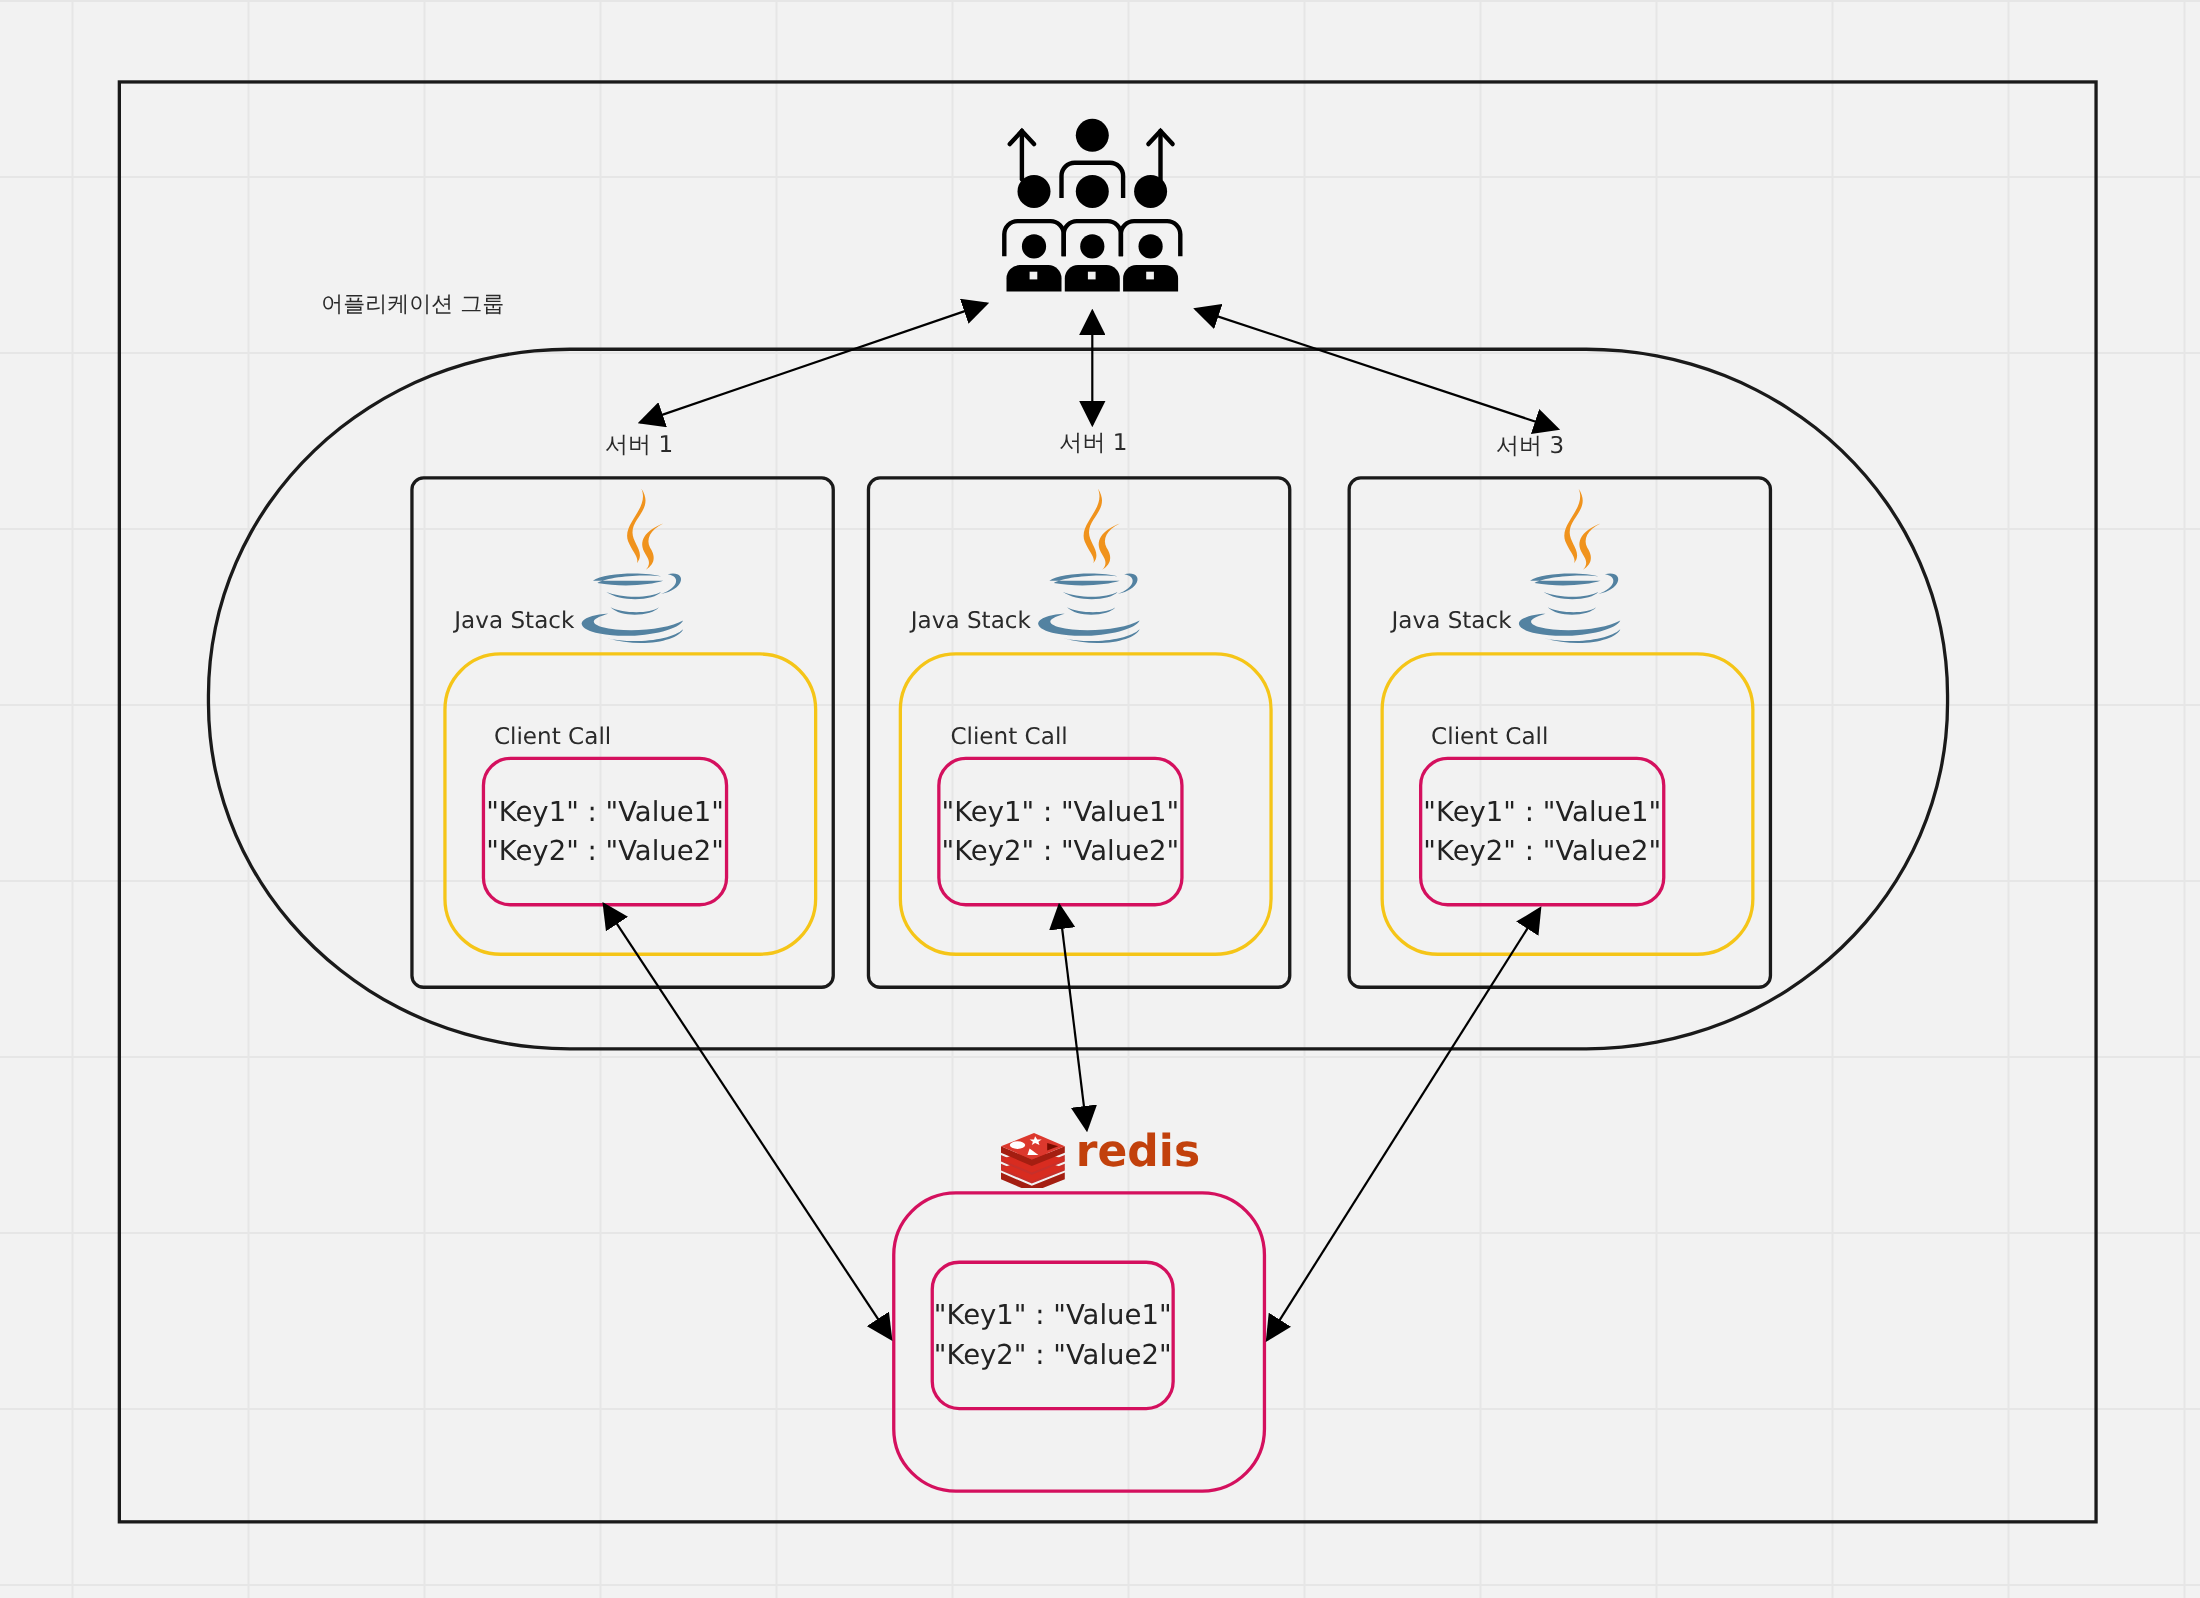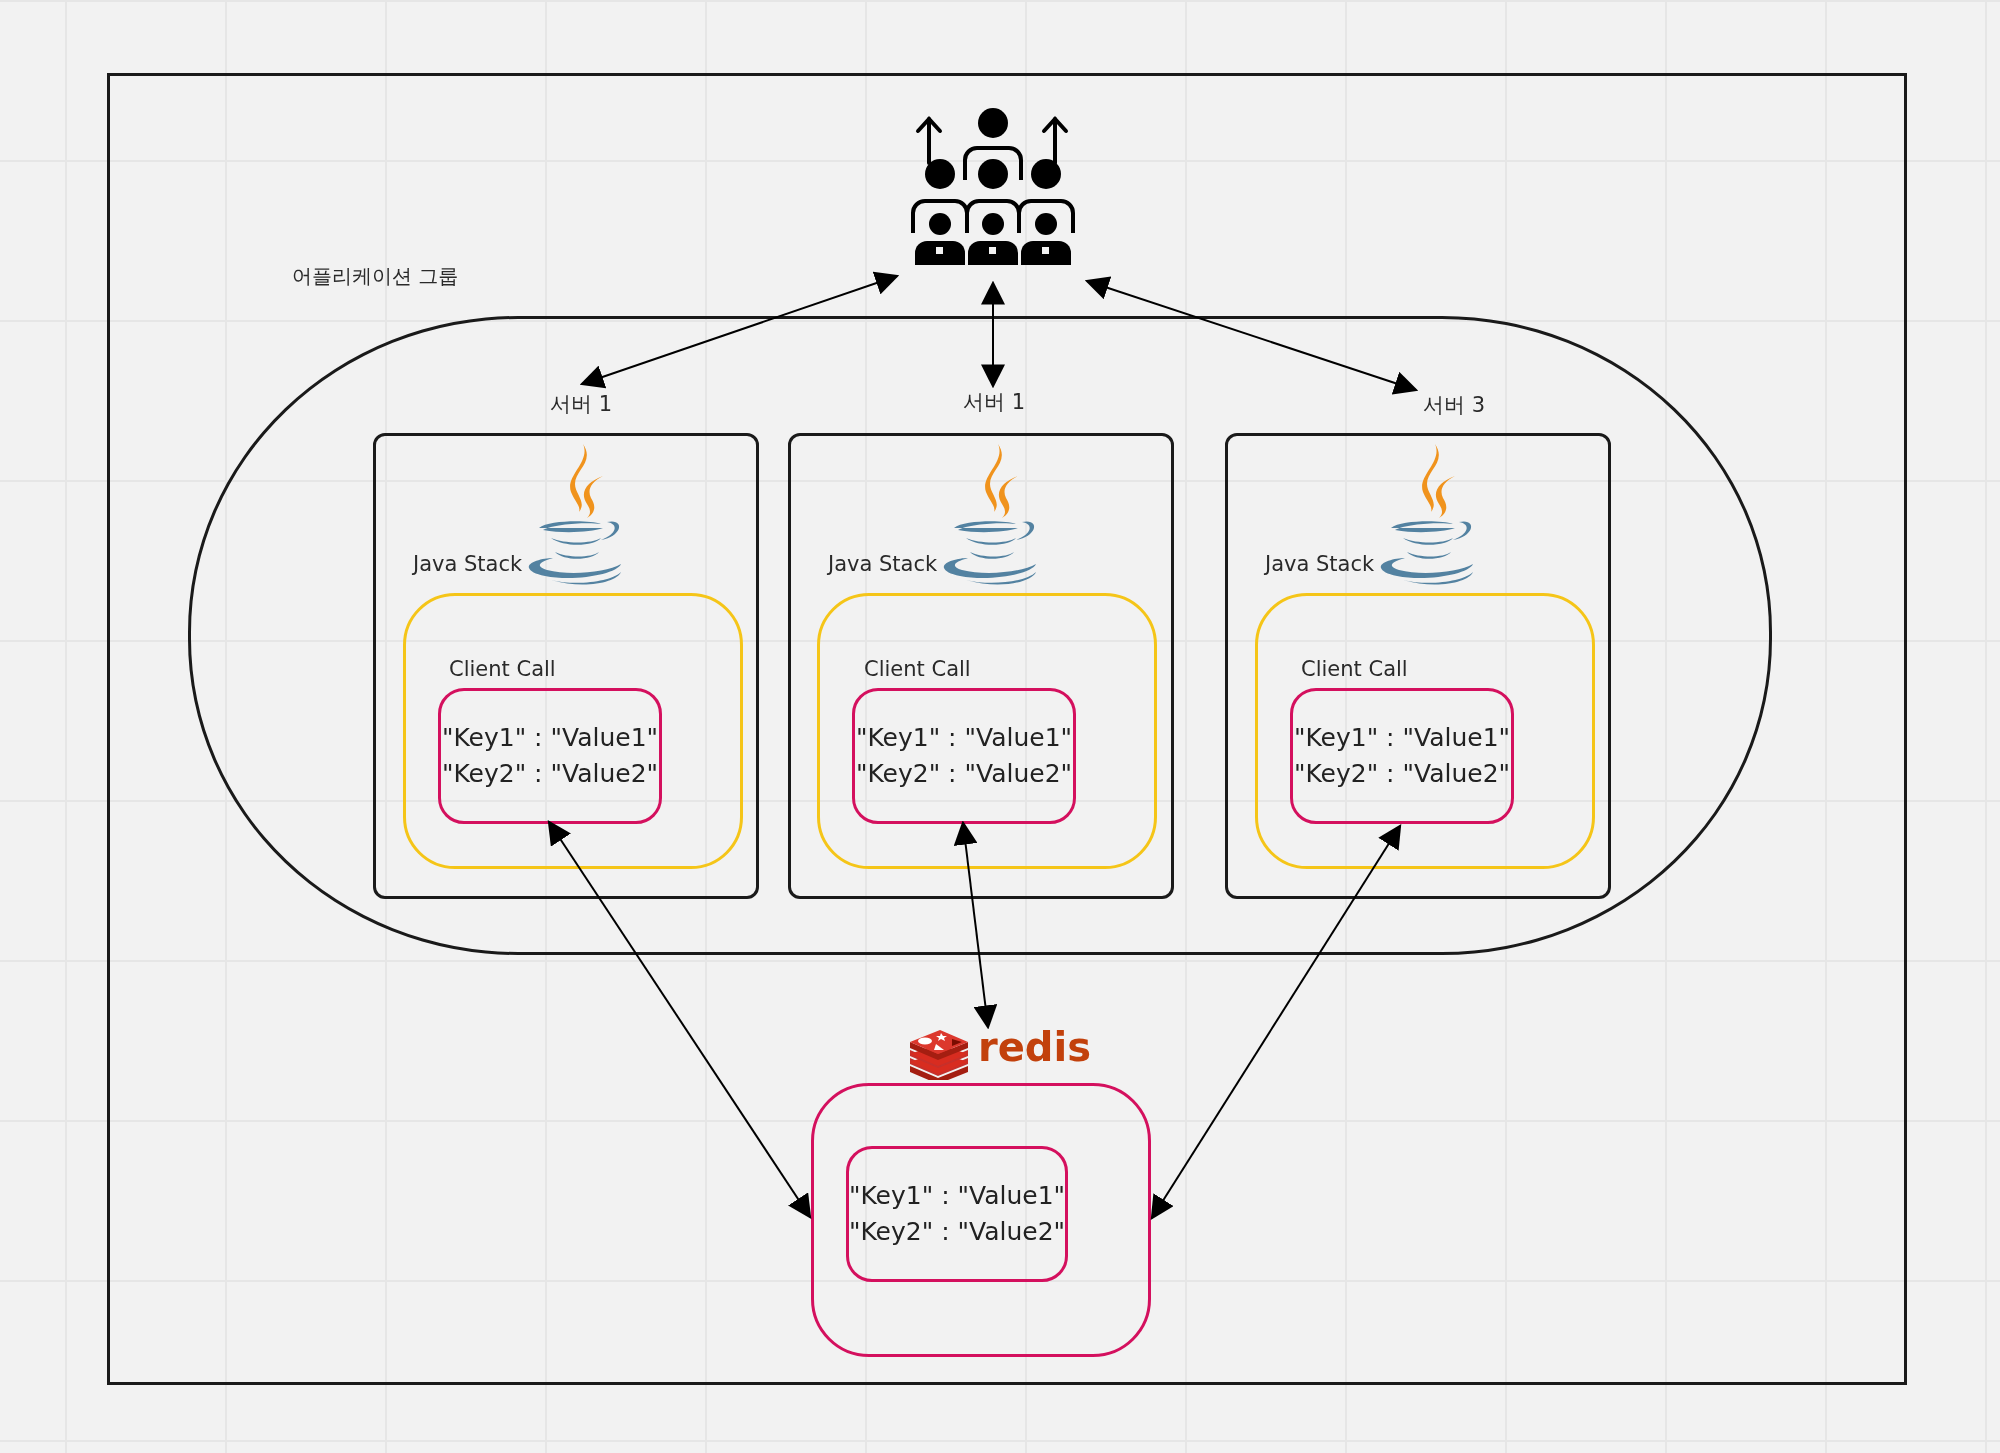--- a/index.html
+++ b/index.html
@@ -66,21 +66,21 @@
   <path d="M10,160 V148 a12,12 0 0 1 12,-12 h26 a12,12 0 0 1 12,12 V160 Z" fill="#000"></path>
   <path d="M63,160 V148 a12,12 0 0 1 12,-12 h26 a12,12 0 0 1 12,12 V160 Z" fill="#000"></path>
   <path d="M116,160 V148 a12,12 0 0 1 12,-12 h26 a12,12 0 0 1 12,12 V160 Z" fill="#000"></path>
   <rect x="31" y="142" width="7" height="7" fill="#f2f2f2"></rect>
   <rect x="84" y="142" width="7" height="7" fill="#f2f2f2"></rect>
   <rect x="137" y="142" width="7" height="7" fill="#f2f2f2"></rect>
 </svg>
 
 <div class="abs label" style="left:550px; top:390px;">서버 1</div>
 <div class="abs label" style="left:963px; top:388px;">서버 1</div>
-<div class="abs label" style="left:1423px; top:391px;">서버 3</div>
+<div class="abs label" style="left:1360px; top:391px;">서버 3</div>
 
 <div class="abs server-box" style="left:373px;"></div>
 <div class="abs label" style="left:413px; top:552px;">Java Stack</div>
 <svg class="abs java-logo" style="left:525px; top:440px;" width="110" height="148" viewBox="0 0 110 148">
     <path d="M58,4 C66,22 40,36 46,52 C50,62 56,66 54,72 C62,62 50,54 50,44 C50,30 70,22 58,4 Z" fill="#f0931d"></path>
     <path d="M78,36 C62,42 54,52 62,64 C66,70 66,74 62,78 C72,72 70,64 66,58 C62,50 66,42 78,36 Z" fill="#f0931d"></path>
     <path d="M14,88 C24,80 64,80 76,84 C62,82 28,84 18,90 C40,94 66,92 78,88 Z" fill="#5382a1"></path>
     <path d="M82,82 C100,78 98,96 76,100 C92,94 94,84 82,82 Z" fill="#5382a1"></path>
     <path d="M26,98 C40,104 66,104 76,98 C70,106 40,108 26,98 Z" fill="#5382a1"></path>
     <path d="M30,112 C42,118 66,118 74,112 C68,120 40,122 30,112 Z" fill="#5382a1"></path>

